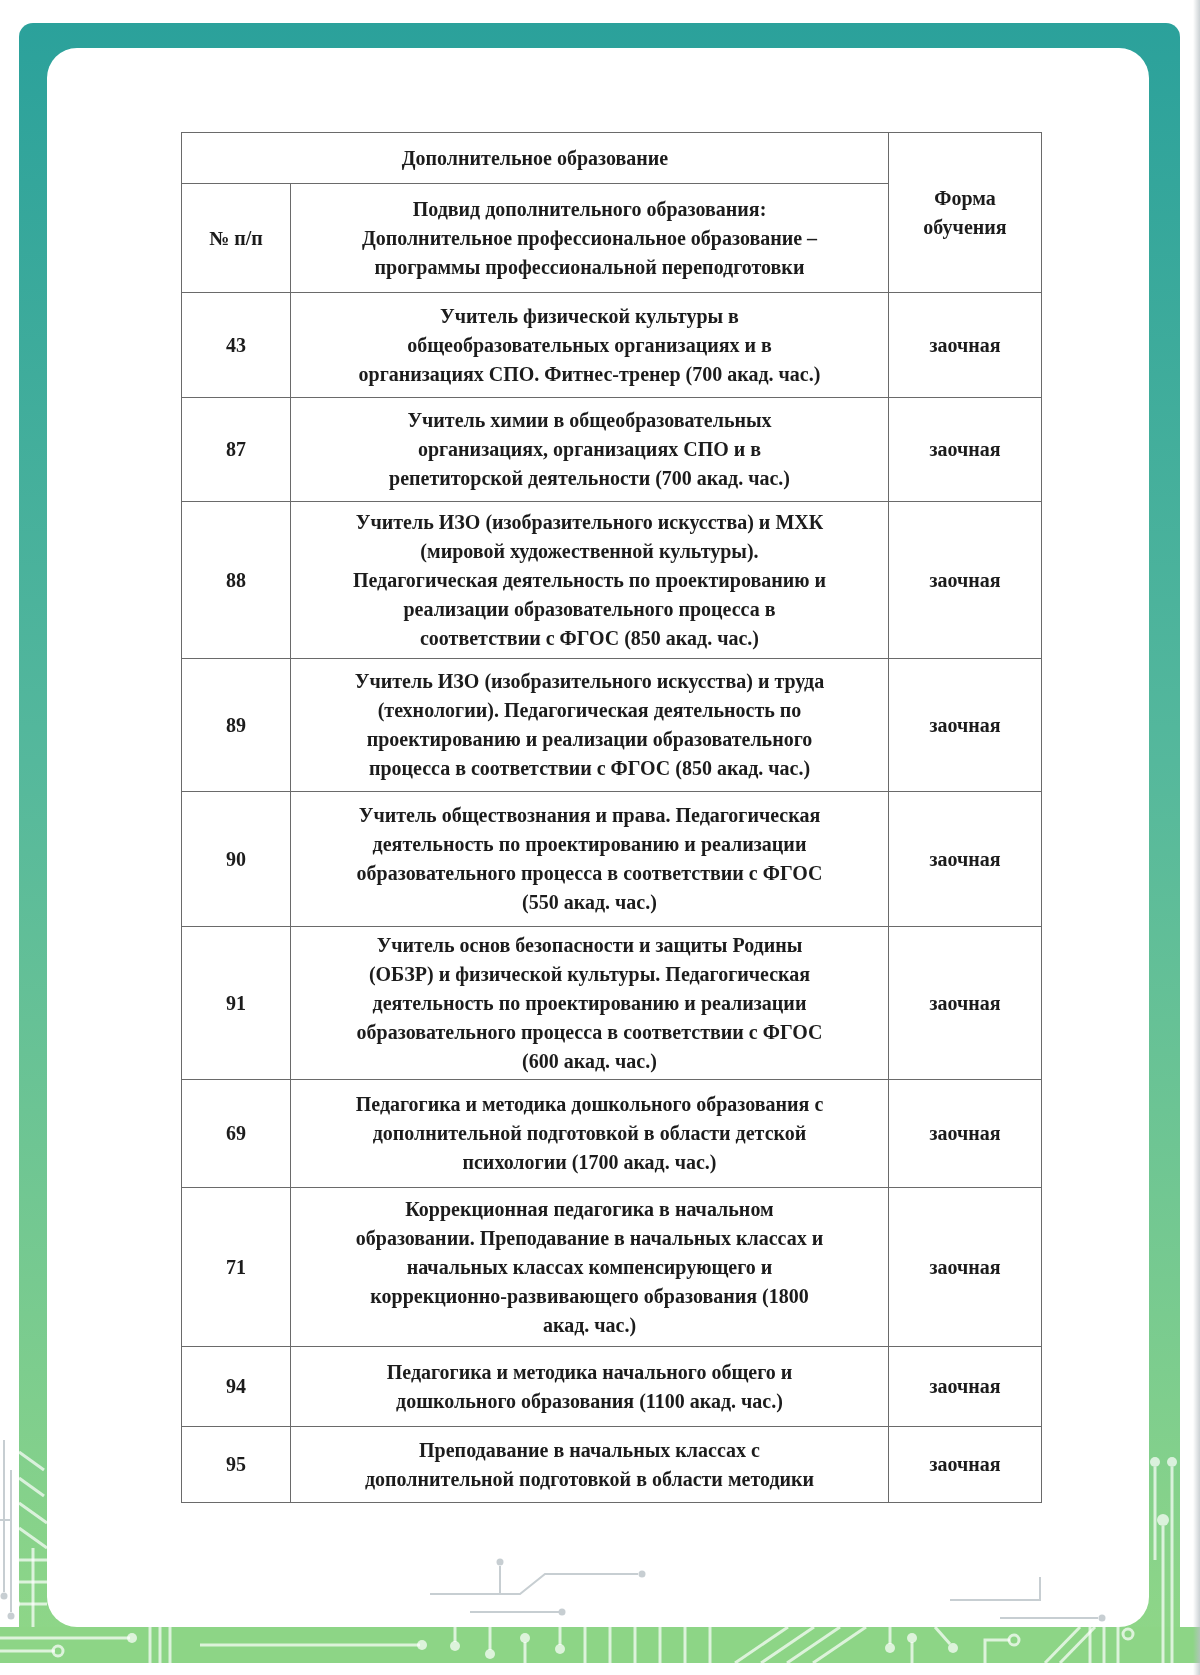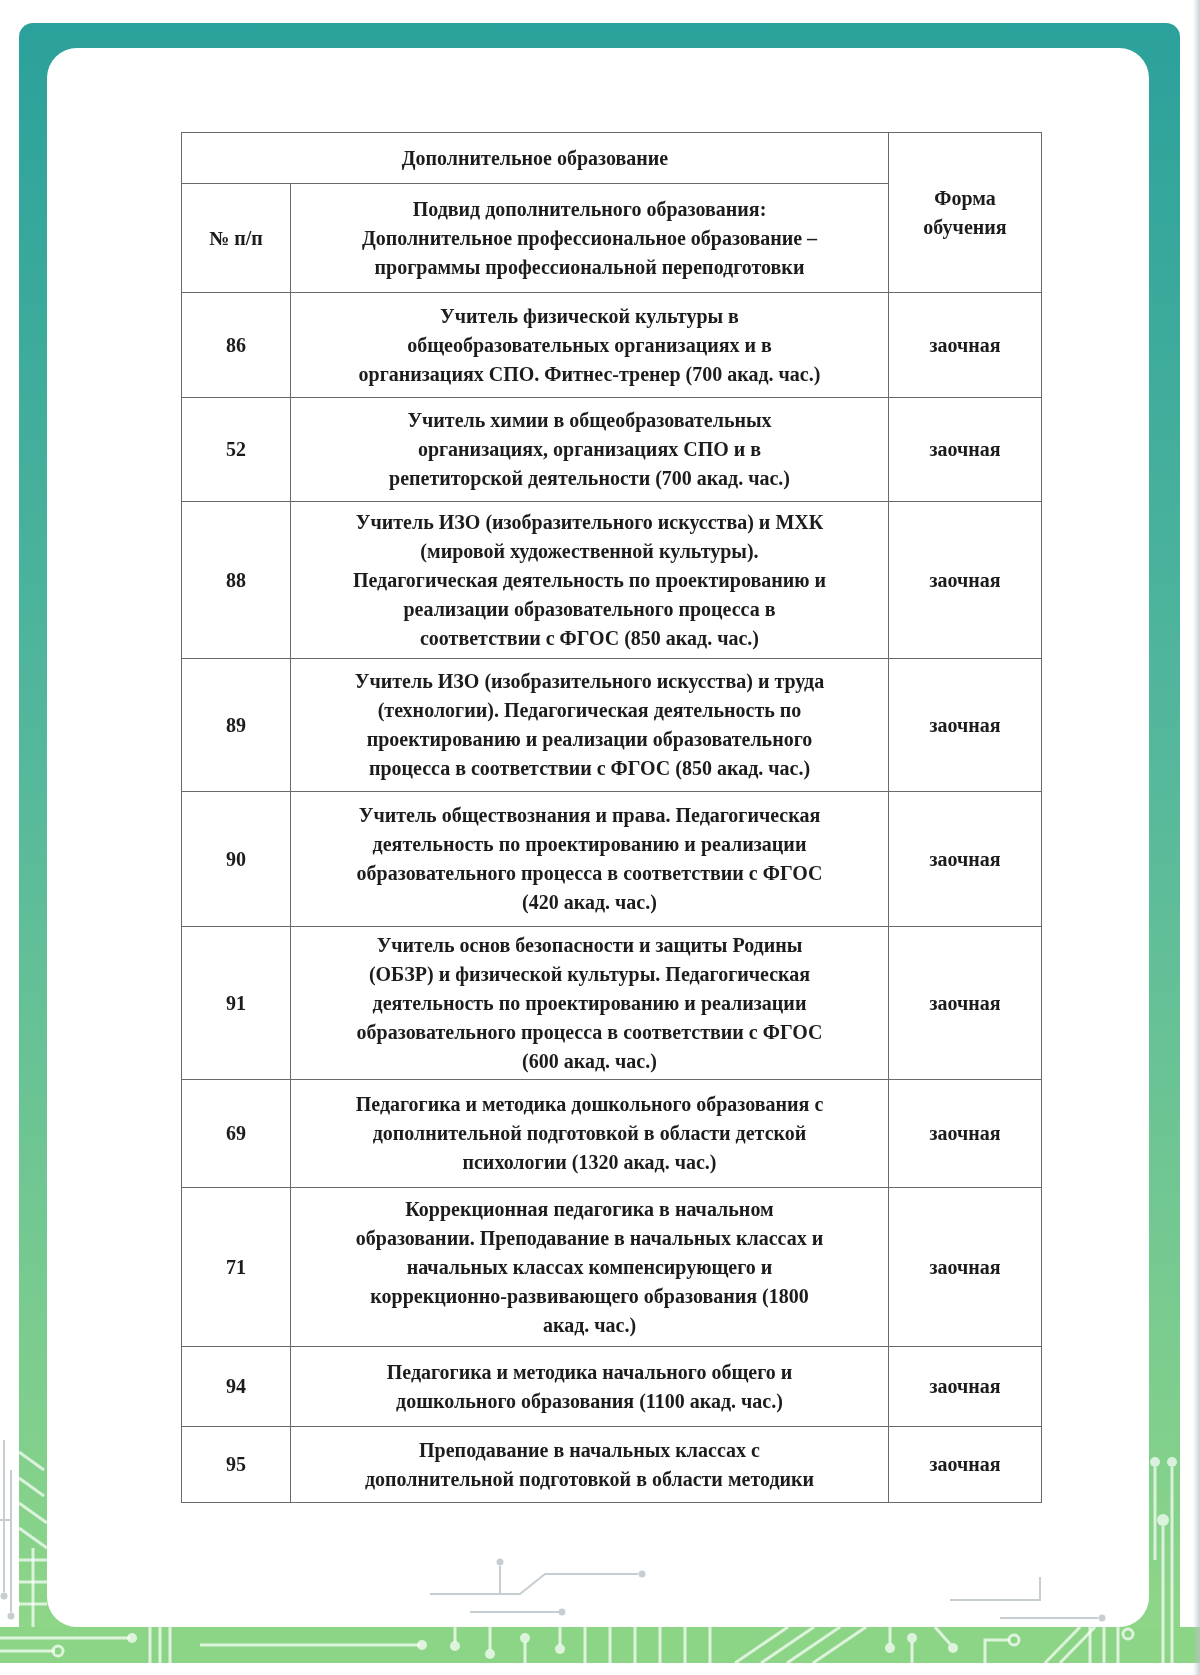--- a/index.html
+++ b/index.html
@@ -158,28 +158,28 @@
       <td rowspan="2" class="form-cell">Форма
 обучения</td>
     </tr>
     <tr style="height:109px">
       <td class="num-cell">№ п/п</td>
       <td>Подвид дополнительного образования:
 Дополнительное профессиональное образование –
 программы профессиональной переподготовки</td>
     </tr>
     <tr style="height:105px">
-      <td class="num-cell">86</td>
+      <td class="num-cell">43</td>
       <td>Учитель физической культуры в
 общеобразовательных организациях и в
 организациях СПО. Фитнес-тренер (700 акад. час.)</td>
       <td class="form-cell">заочная</td>
     </tr>
     <tr style="height:104px">
-      <td class="num-cell">52</td>
+      <td class="num-cell">87</td>
       <td>Учитель химии в общеобразовательных
 организациях, организациях СПО и в
 репетиторской деятельности (700 акад. час.)</td>
       <td class="form-cell">заочная</td>
     </tr>
     <tr style="height:157px">
       <td class="num-cell">88</td>
       <td>Учитель ИЗО (изобразительного искусства) и МХК
 (мировой художественной культуры).
 Педагогическая деятельность по проектированию и
@@ -193,37 +193,37 @@
 (технологии). Педагогическая деятельность по
 проектированию и реализации образовательного
 процесса в соответствии с ФГОС (850 акад. час.)</td>
       <td class="form-cell">заочная</td>
     </tr>
     <tr style="height:135px">
       <td class="num-cell">90</td>
       <td>Учитель обществознания и права. Педагогическая
 деятельность по проектированию и реализации
 образовательного процесса в соответствии с ФГОС
-(420 акад. час.)</td>
+(550 акад. час.)</td>
       <td class="form-cell">заочная</td>
     </tr>
     <tr style="height:153px">
       <td class="num-cell">91</td>
       <td>Учитель основ безопасности и защиты Родины
 (ОБЗР) и физической культуры. Педагогическая
 деятельность по проектированию и реализации
 образовательного процесса в соответствии с ФГОС
 (600 акад. час.)</td>
       <td class="form-cell">заочная</td>
     </tr>
     <tr style="height:108px">
       <td class="num-cell">69</td>
       <td>Педагогика и методика дошкольного образования с
 дополнительной подготовкой в области детской
-психологии (1320 акад. час.)</td>
+психологии (1700 акад. час.)</td>
       <td class="form-cell">заочная</td>
     </tr>
     <tr style="height:159px">
       <td class="num-cell">71</td>
       <td>Коррекционная педагогика в начальном
 образовании. Преподавание в начальных классах и
 начальных классах компенсирующего и
 коррекционно-развивающего образования (1800
 акад. час.)</td>
       <td class="form-cell">заочная</td>

